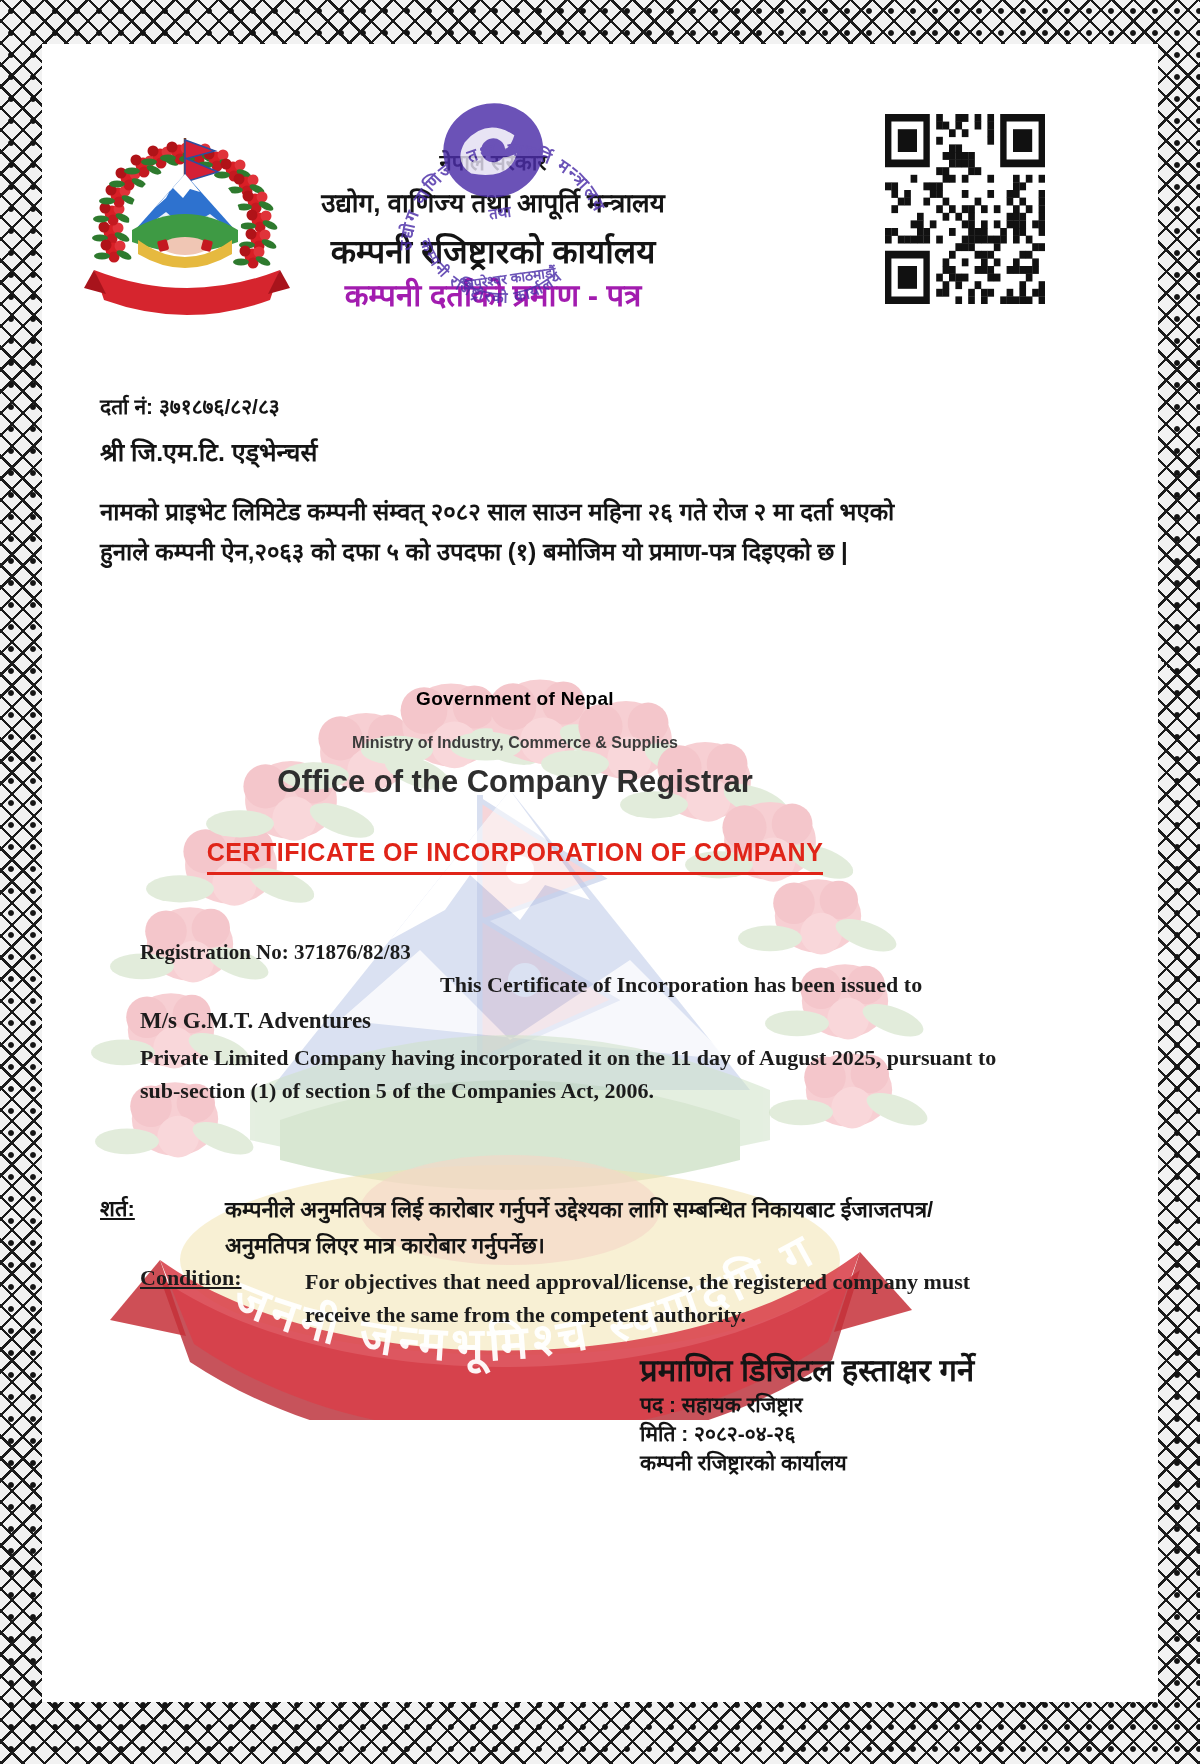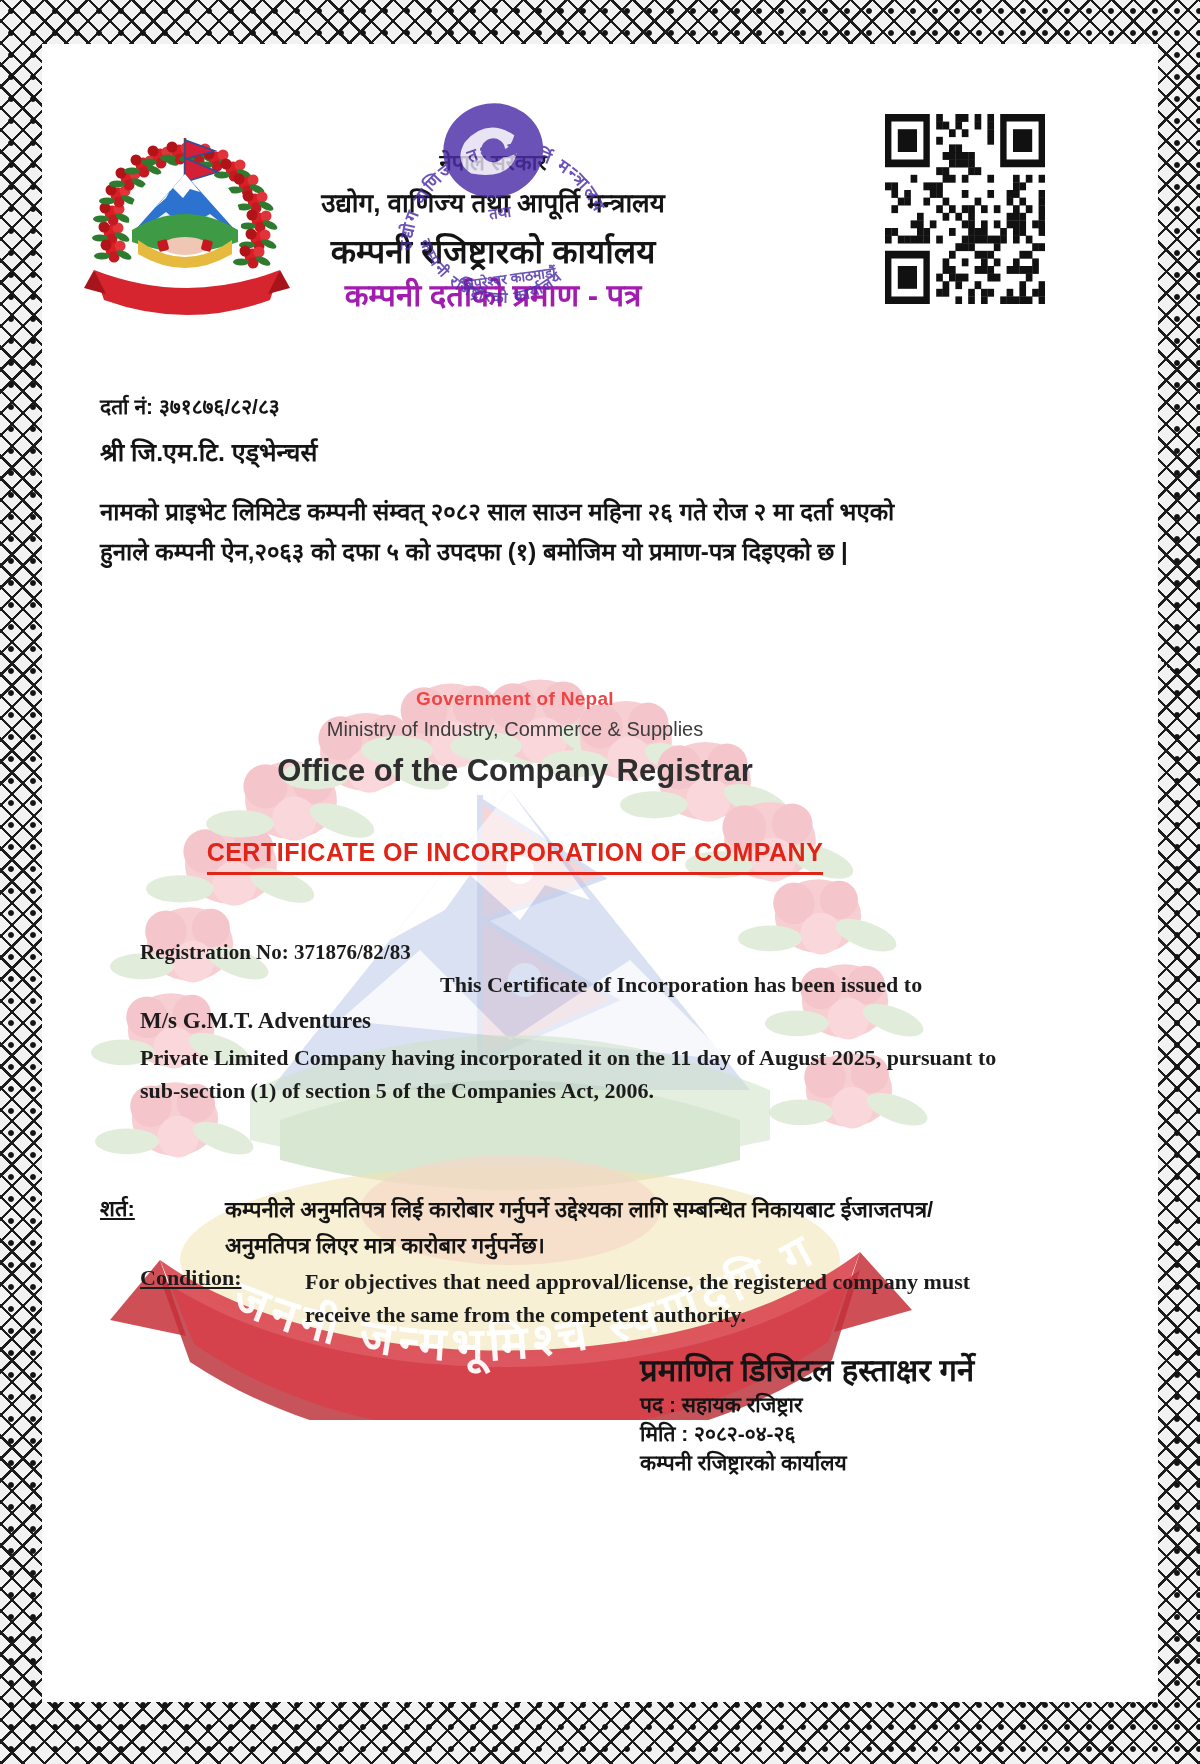--- a/index.html
+++ b/index.html
@@ -14,22 +14,22 @@
     background-size:22px 22px,auto,auto;}
   .inner{position:absolute;left:42px;top:44px;right:42px;bottom:62px;background:#ffffff;}
   .abs{position:absolute;}
   .np{font-weight:700;color:#141414;}
   .serif{font-family:"Liberation Serif",serif;font-weight:700;color:#1c1c1c;margin-left:40px;}
   .center-col{text-align:center;}
   .hdr-govt{font-size:22px;}
   .hdr-ministry{font-size:26px;margin-top:8px;}
   .hdr-office{font-size:33px;margin-top:8px;}
   .hdr-cert{font-size:31px;color:#a21caf;}
-  .en-govt{font-size:19px;font-weight:700;color:#ef4444;letter-spacing:.3px;}
-  .en-ministry{font-size:20px;font-weight:400;color:#3c3c3c;margin-top:8px;}
+  .en-govt{font-size:19px;font-weight:700;color:#000000;letter-spacing:.3px;}
+  .en-ministry{font-size:16px;font-weight:700;color:#3c3c3c;margin-top:24px;}
   .en-office{font-size:31px;font-weight:700;color:#2e2e2e;margin-top:12px;}
   .en-cert{display:inline-block;font-size:25px;font-weight:700;color:#e02418;
            letter-spacing:.5px;border-bottom:3px solid #e02418;padding-bottom:5px;}
   .body-np{font-size:24px;line-height:40px;}
   .u{text-decoration:underline;}
   .sig-title{font-size:31px;font-weight:700;}
   .sig-line{font-size:21px;font-weight:700;line-height:29px;}
   svg text{font-family:"Liberation Sans",sans-serif;}
 </style>
 </head>

